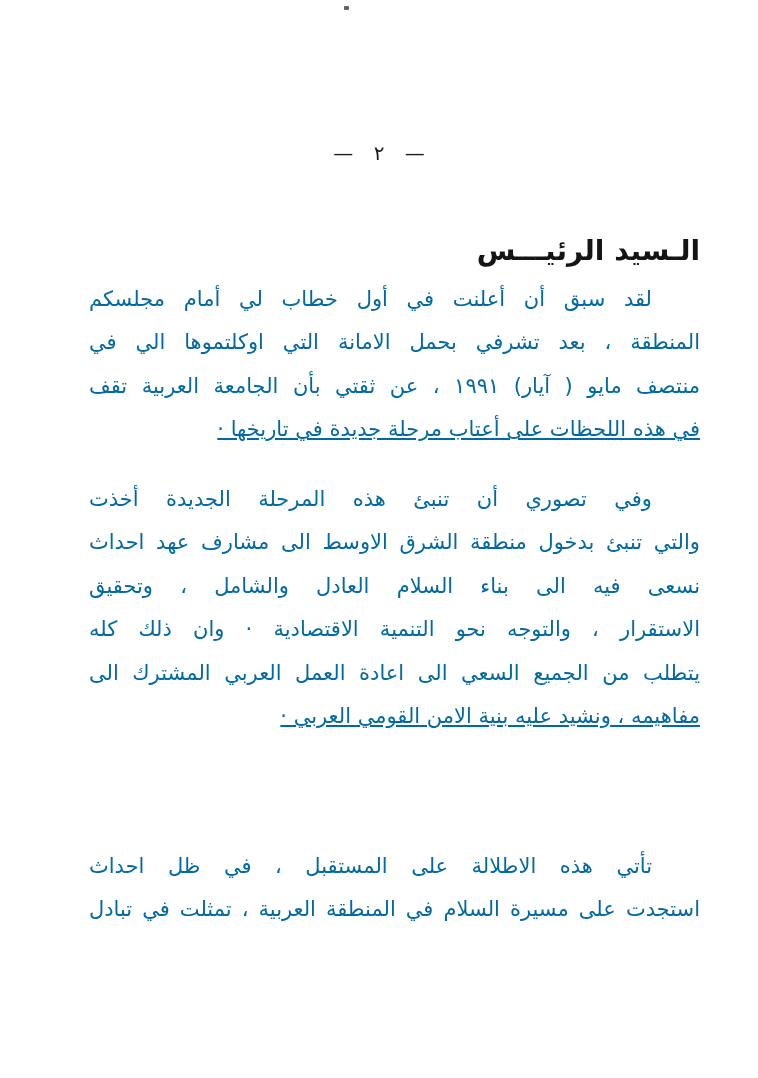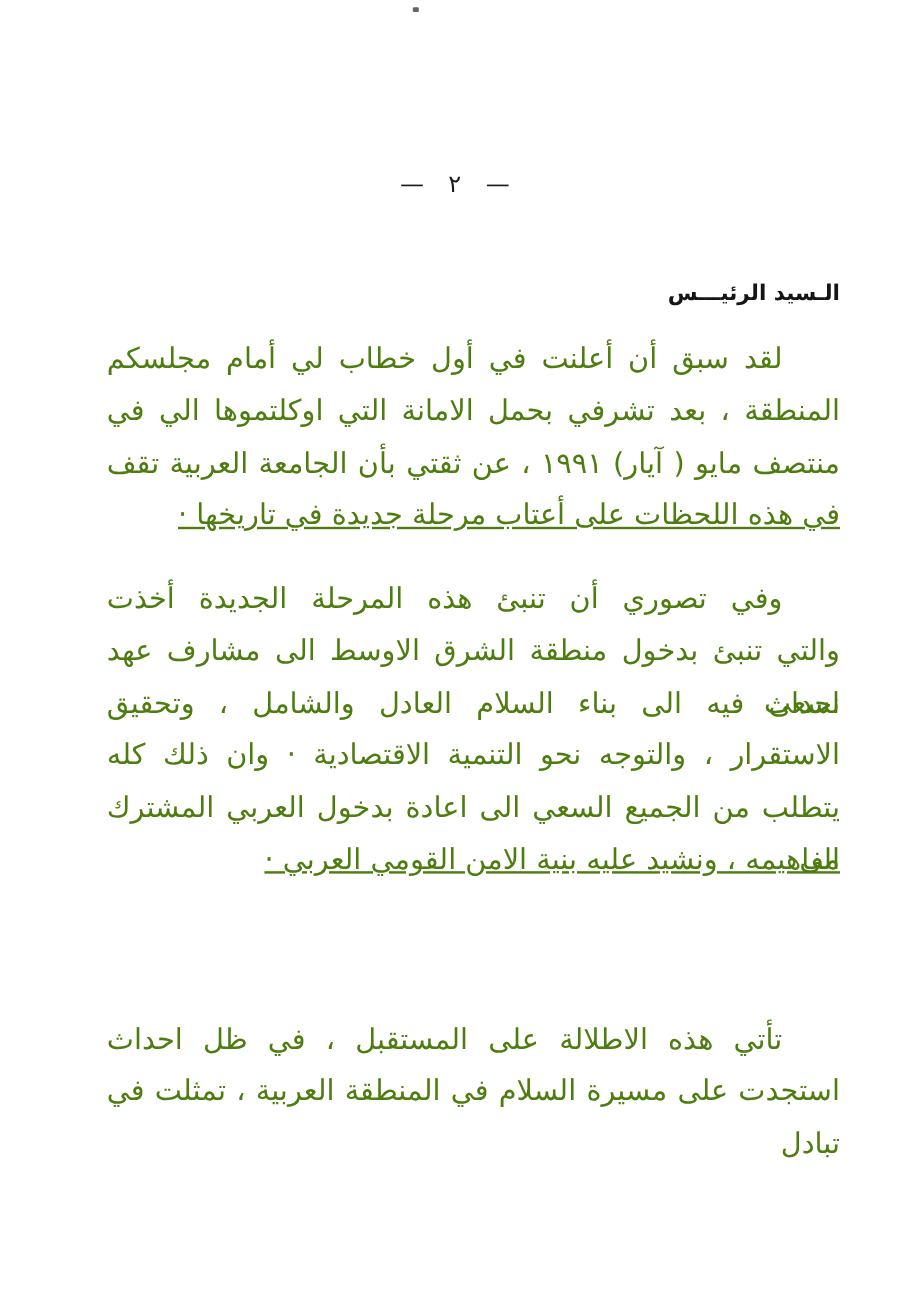--- a/index.html
+++ b/index.html
@@ -37,32 +37,32 @@
     word-spacing: 14px;
     color: #1c1c1c;
   }
   .heading {
     position: absolute;
     top: 234px;
     right: 58px;
     left: 57px;
     direction: rtl;
     text-align: right;
-    font-size: 18px;
+    font-size: 28px;
     font-weight: 600;
     color: #151515;
   }
   .para {
     position: absolute;
     right: 58px;
     left: 57px;
     direction: rtl;
-    font-size: 24px;
+    font-size: 21px;
     line-height: 43.4px;
-    color: #4d7c0f;
+    color: #0369a1;
     margin-left: 32px;
   }
   .para-1 { top: 278px; }
   .para-2 { top: 478px; }
   .para-3 { top: 845px; }
   .line {
     direction: rtl;
     unicode-bidi: plaintext;
     text-align: justify;
     text-align-last: justify;
@@ -94,21 +94,21 @@
     <div class="line">المنطقة ، بعد تشرفي بحمل الامانة التي اوكلتموها الي في</div>
     <div class="line">منتصف مايو ( آيار) ١٩٩١ ، عن ثقتي بأن الجامعة العربية تقف</div>
     <div class="line last">في هذه اللحظات على أعتاب مرحلة جديدة في تاريخها ·</div>
   </div>
 
   <div class="para para-2">
     <div class="line first">وفي تصوري أن تنبئ هذه المرحلة الجديدة أخذت</div>
     <div class="line">والتي تنبئ بدخول منطقة الشرق الاوسط الى مشارف عهد احداث</div>
     <div class="line">نسعى فيه الى بناء السلام العادل والشامل ، وتحقيق</div>
     <div class="line">الاستقرار ، والتوجه نحو التنمية الاقتصادية · وان ذلك كله</div>
-    <div class="line">يتطلب من الجميع السعي الى اعادة بدخول العربي المشترك الى</div>
+    <div class="line">يتطلب من الجميع السعي الى اعادة العمل العربي المشترك الى</div>
     <div class="line last">مفاهيمه ، ونشيد عليه بنية الامن القومي العربي ·</div>
   </div>
 
   <div class="para para-3">
     <div class="line first">تأتي هذه الاطلالة على المستقبل ، في ظل احداث</div>
     <div class="line">استجدت على مسيرة السلام في المنطقة العربية ، تمثلت في تبادل</div>
   </div>
 
 </div>
 

